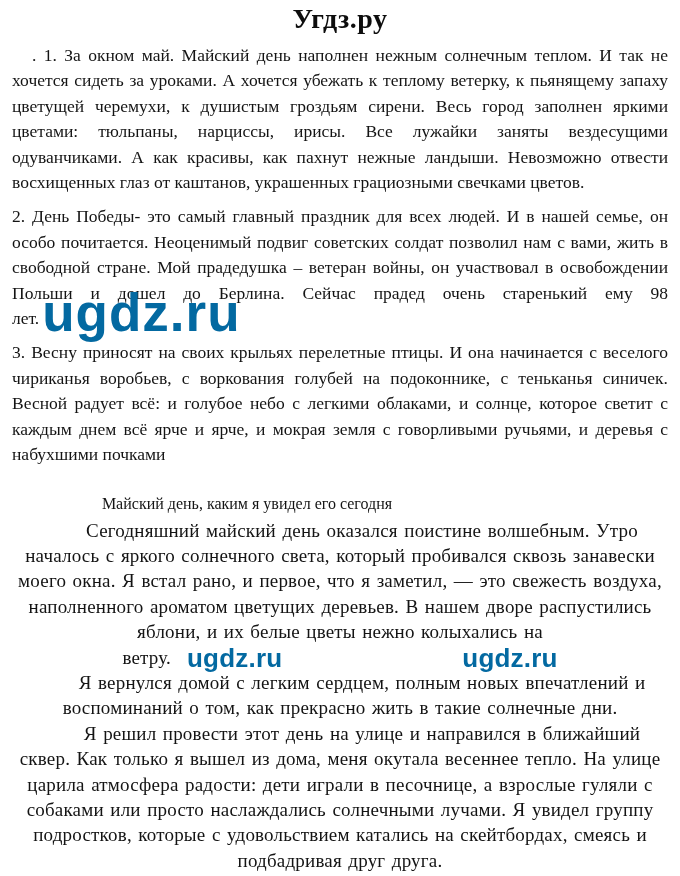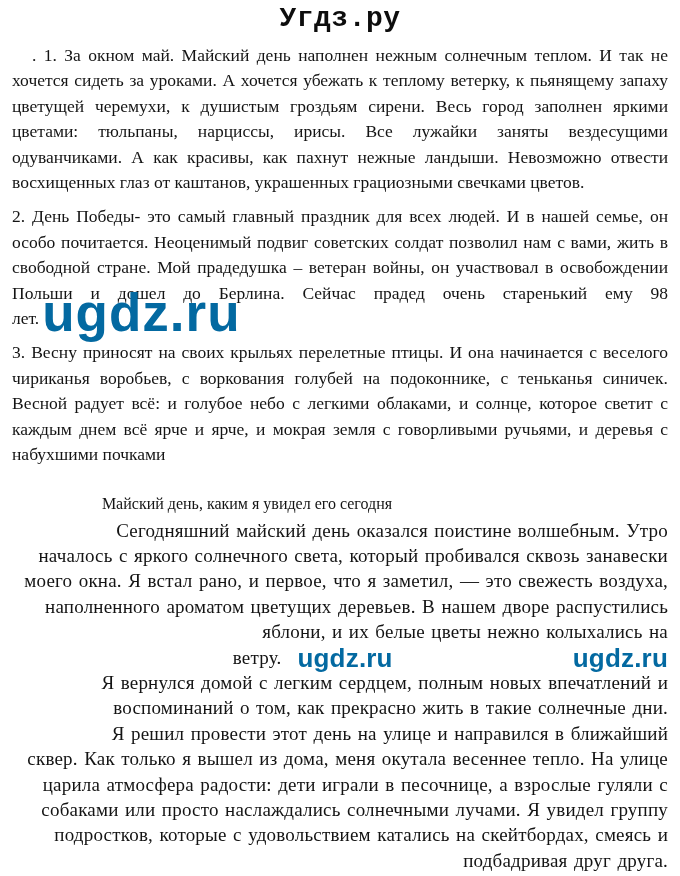--- a/index.html
+++ b/index.html
@@ -11,21 +11,21 @@
     font-family: "Liberation Serif", serif;
     color: #141414;
   }
   .page {
     width: 680px;
     height: 876px;
     padding: 4px 12px 0 12px;
     background: #ffffff;
   }
   .site-header {
-    font-family: Liberation Mono, monospace;
+    font-family: Liberation Serif, serif;
     font-weight: bold;
     font-size: 28px;
     line-height: 30px;
     text-align: center;
     color: #0d0d0d;
     letter-spacing: 0.5px;
     margin-bottom: 9px;
   }
   .para {
     font-size: 17.5px;
@@ -53,21 +53,21 @@
     text-align: center;
     font-size: 16px;
     line-height: 24px;
     margin-bottom: 2px;
   }
   .essay-p {
     font-size: 19px;
     line-height: 25.4px;
     letter-spacing: 0.2px;
     word-spacing: 1.5px;
-    text-align: right;
+    text-align: center;
     text-indent: 44px;
     margin: 0;
   }
   .wm-mid {
     font-size: 26px;
     line-height: 0;
     vertical-align: -3px;
     margin-left: 16px;
   }
   .wm-mid-2 { margin-left: 180px; }

